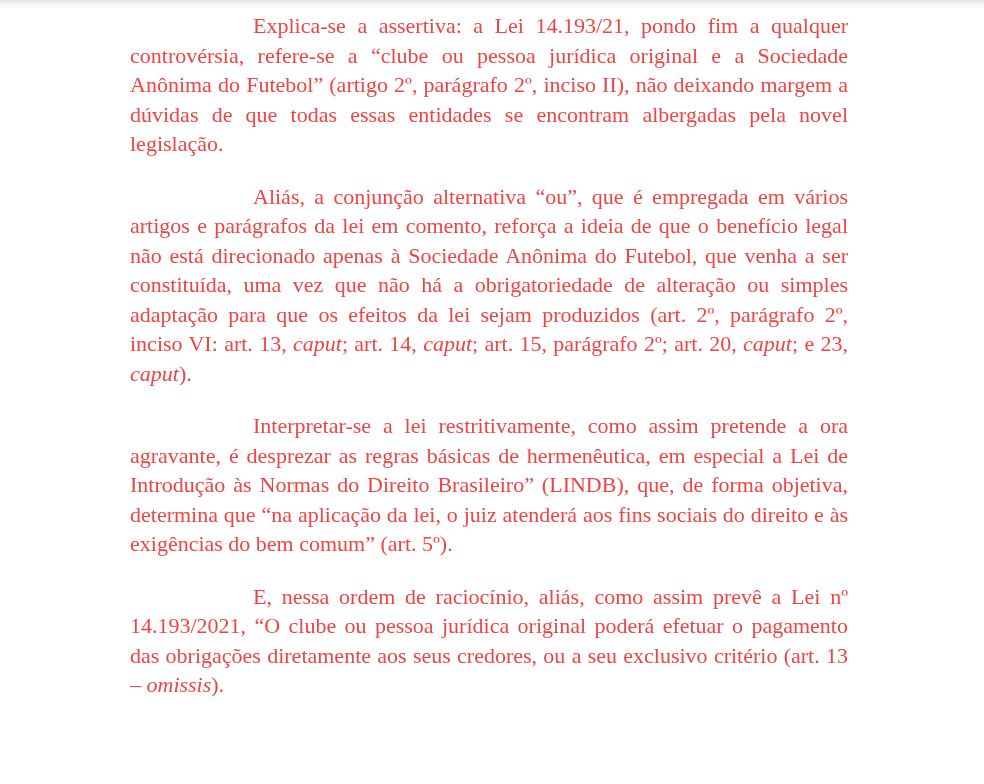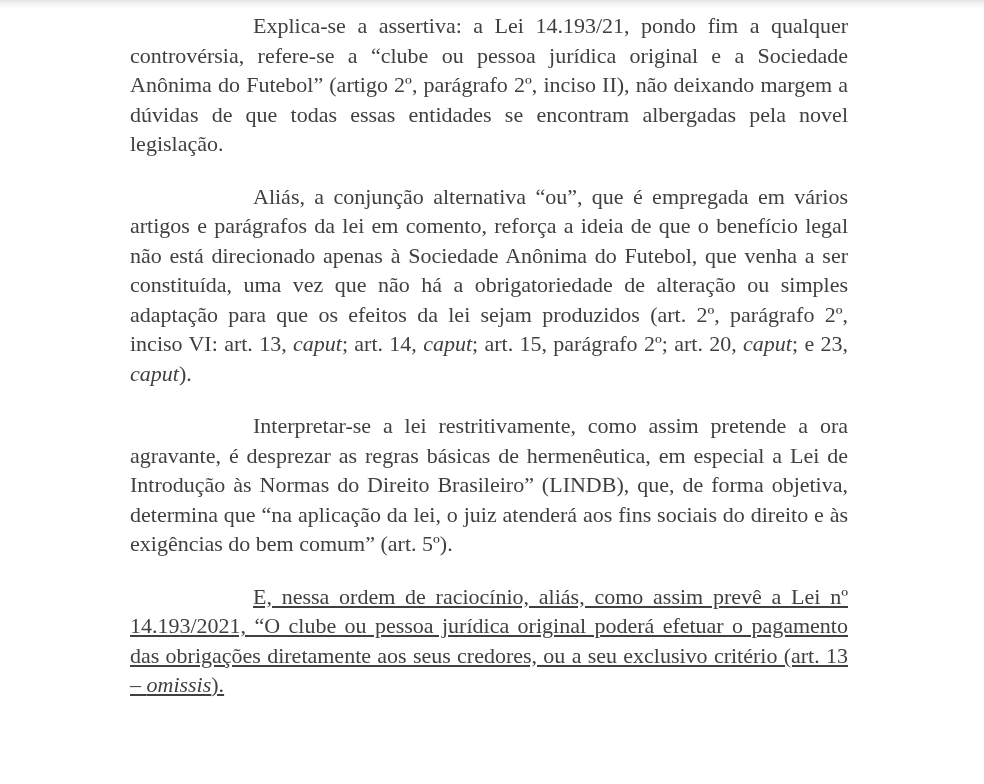--- a/index.html
+++ b/index.html
@@ -36,30 +36,29 @@
     line-height: 29.5px;
     text-align: justify;
     text-justify: inter-word;
   }
   .text-block p {
     margin: 0 0 23px 0;
     text-indent: 123px;
   }
   .text-block p:last-child {
     margin-bottom: 12px;
-    text-decoration: underline;
   }
   .text-block em {
     font-style: italic;
   }
 </style>
 </head>
 <body>
 
 <div class="document-page">
   <div class="top-shadow"></div>
-  <div class="text-block" style="color: #404040;">
+  <div class="text-block" style="color: #ef4444;">
       <p><span>Explica-se a assertiva: a Lei 14.193/21, pondo fim a qualquer controvérsia, refere-se a “clube ou pessoa jurídica original e a Sociedade Anônima do Futebol” (artigo 2º, parágrafo 2º, inciso II), não deixando margem a dúvidas de que todas essas entidades se encontram albergadas pela novel legislação.</span></p>
       <p><span>Aliás, a conjunção alternativa “ou”, que é empregada em vários artigos e parágrafos da lei em comento, reforça a ideia de que o benefício legal não está direcionado apenas à Sociedade Anônima do Futebol, que venha a ser constituída, uma vez que não há a obrigatoriedade de alteração ou simples adaptação para que os efeitos da lei sejam produzidos (art. 2º, parágrafo 2º, inciso VI: art. 13, </span><em>caput</em><span>; art. 14, </span><em>caput</em><span>; art. 15, parágrafo 2º; art. 20, </span><em>caput</em><span>; e 23, </span><em>caput</em><span>).</span></p>
       <p><span>Interpretar-se a lei restritivamente, como assim pretende a ora agravante, é desprezar as regras básicas de hermenêutica, em especial a Lei de Introdução às Normas do Direito Brasileiro” (LINDB), que, de forma objetiva, determina que “na aplicação da lei, o juiz atenderá aos fins sociais do direito e às exigências do bem comum” (art. 5º).</span></p>
       <p><span>E, nessa ordem de raciocínio, aliás, como assim prevê a Lei nº 14.193/2021, “O clube ou pessoa jurídica original poderá efetuar o pagamento das obrigações diretamente aos seus credores, ou a seu exclusivo critério (art. 13 – </span><em>omissis</em><span>).</span></p>
     </div>
 </div>
 
 </body></html>

